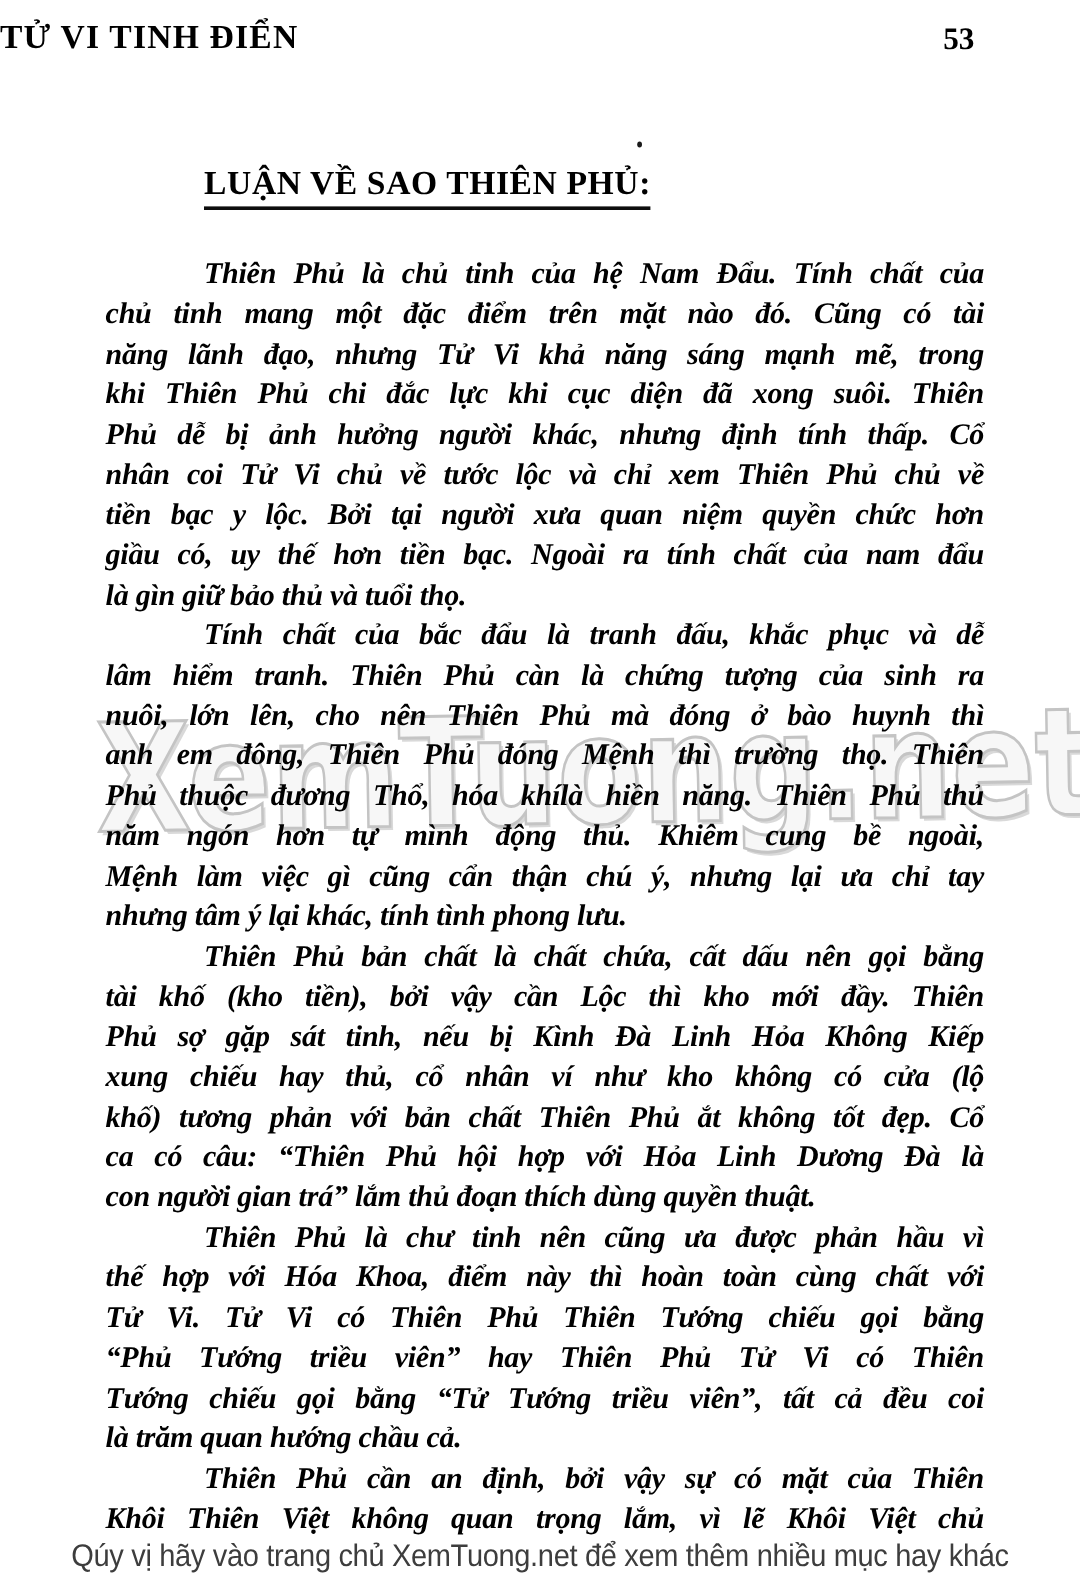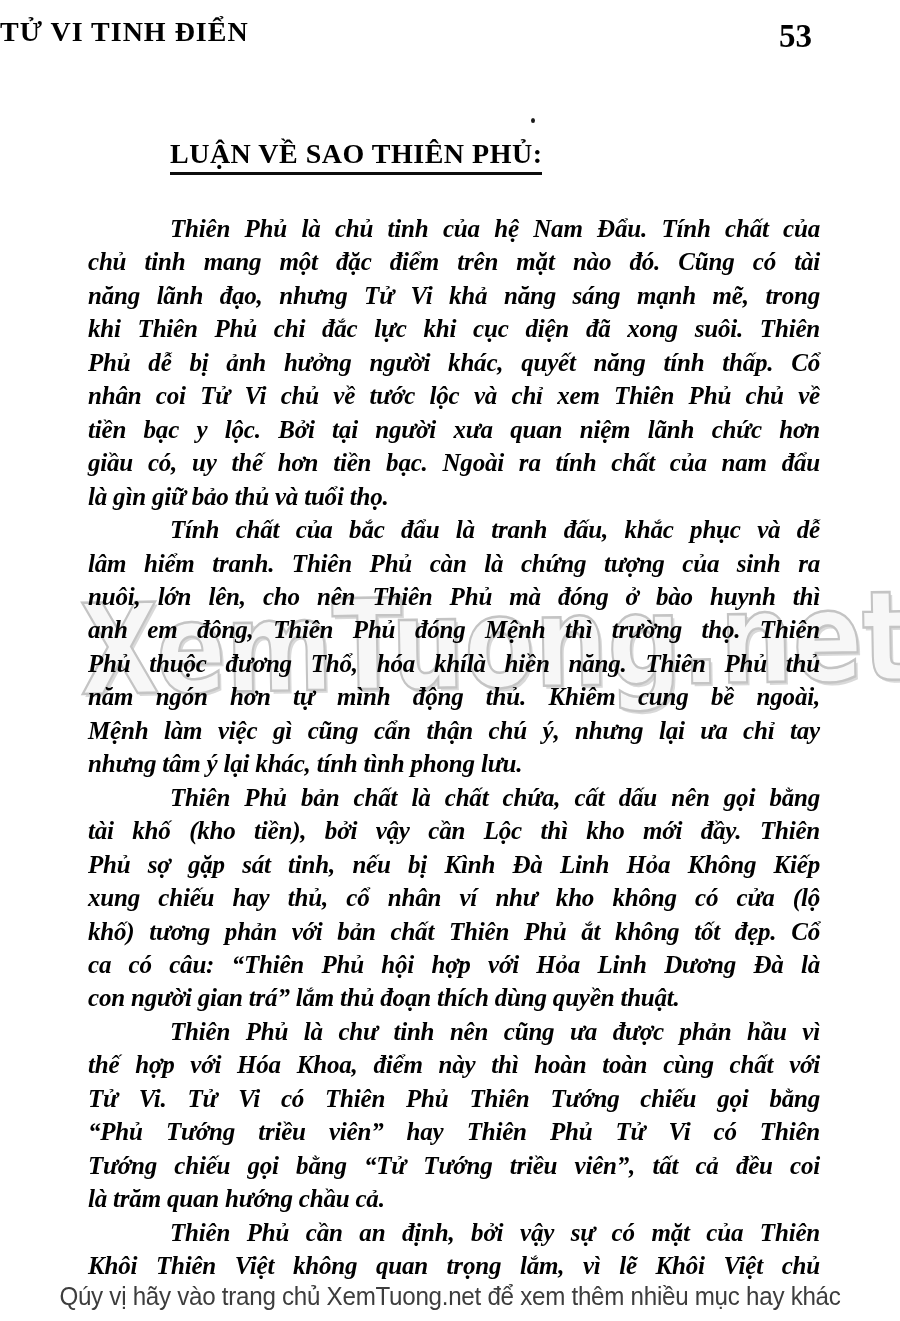--- a/index.html
+++ b/index.html
@@ -13,21 +13,21 @@
     color:#000;
   }
   
   .book-title{
     position:absolute;top:16px;left:0;right:0;
     text-align:left;
     font-size:28px;font-weight:bold;letter-spacing:1px;
   }
   .page-number{
     position:absolute;top:18px;right:88px;
-    font-size:33px;font-weight:bold;
+    font-size:26px;font-weight:bold;
   }
   .speck{
     position:absolute;left:531px;top:118px;
     width:4px;height:5px;background:#1a1a1a;border-radius:50%;
   }
   
   .section-heading{
     position:absolute;left:170px;top:138px;
     font-size:28px;font-weight:bold;letter-spacing:0.5px;
     border-bottom:3px solid #0d0d0d;
@@ -90,23 +90,23 @@
   <div class="section-heading">LUẬN VỀ SAO THIÊN PHỦ:</div>
 
   <div class="watermark">XemTuong.net</div>
 
   <div class="body-text">
       <div>
         <div class="line first">Thiên Phủ là chủ tinh của hệ Nam Đẩu. Tính chất của</div>
         <div class="line">chủ tinh mang một đặc điểm trên mặt nào đó. Cũng có tài</div>
         <div class="line">năng lãnh đạo, nhưng Tử Vi khả năng sáng mạnh mẽ, trong</div>
         <div class="line">khi Thiên Phủ chi đắc lực khi cục diện đã xong suôi. Thiên</div>
-        <div class="line">Phủ dễ bị ảnh hưởng người khác, quyết năng tính thấp. Cổ</div>
+        <div class="line">Phủ dễ bị ảnh hưởng người khác, nhưng định tính thấp. Cổ</div>
         <div class="line">nhân coi Tử Vi chủ về tước lộc và chỉ xem Thiên Phủ chủ về</div>
-        <div class="line">tiền bạc y lộc. Bởi tại người xưa quan niệm lãnh chức hơn</div>
+        <div class="line">tiền bạc y lộc. Bởi tại người xưa quan niệm quyền chức hơn</div>
         <div class="line">giầu có, uy thế hơn tiền bạc. Ngoài ra tính chất của nam đẩu</div>
         <div class="line endline">là gìn giữ bảo thủ và tuổi thọ.</div>
       </div>
       <div>
         <div class="line first">Tính chất của bắc đẩu là tranh đấu, khắc phục và dễ</div>
         <div class="line">lâm hiểm tranh. Thiên Phủ càn là chứng tượng của sinh ra</div>
         <div class="line">nuôi, lớn lên, cho nên Thiên Phủ mà đóng ở bào huynh thì</div>
         <div class="line">anh em đông, Thiên Phủ đóng Mệnh thì trường thọ. Thiên</div>
         <div class="line">Phủ thuộc đương Thổ, hóa khílà hiền năng. Thiên Phủ thủ</div>
         <div class="line">năm ngón hơn tự mình động thủ. Khiêm cung bề ngoài,</div>

